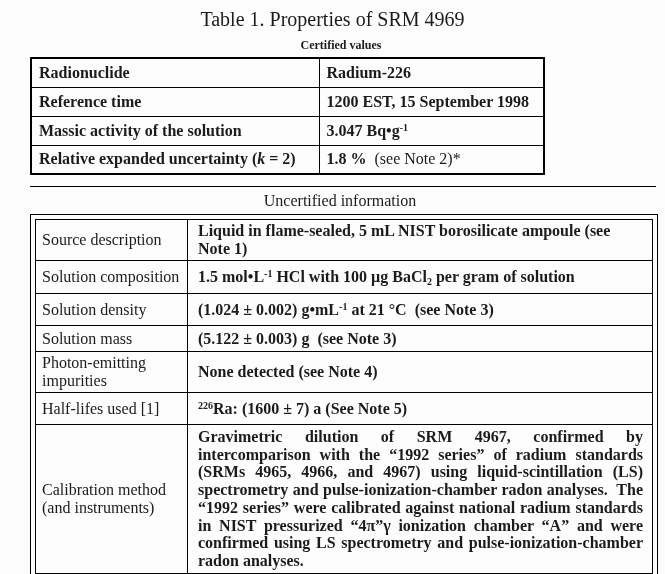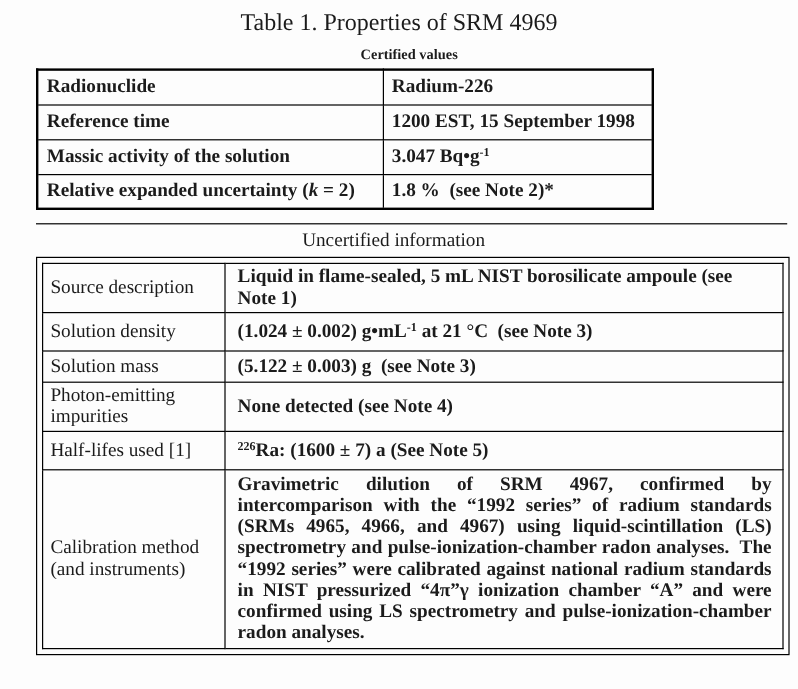--- a/index.html
+++ b/index.html
@@ -15,21 +15,21 @@
 
   .doc-title {
     position: absolute; top: 8px; left: 0; width: 665px;
     text-align: center; font-size: 20px;
   }
   .certified-heading {
     position: absolute; top: 38px; left: 30px; width: 622px;
     text-align: center; font-size: 12px; font-weight: bold;
   }
   .uncertified-heading {
-    position: absolute; top: 192px; left: 14px; width: 628px;
+    position: absolute; top: 192px; left: 26px; width: 628px;
     text-align: center; font-size: 16px;
   }
 
   
   table.certified {
     position: absolute; top: 57px; left: 30px; width: 515px;
     border-collapse: collapse;
     border: 2.5px solid #000;
   }
   table.certified td {
@@ -78,21 +78,21 @@
     text-align: justify;
     vertical-align: top;
     line-height: 17.7px;
     padding: 3px 9px 3px 10px;
   }
 
   sup, sub { font-size: 10px; line-height: 0; }
   sup { vertical-align: 5px; }
   sub { vertical-align: -3px; }
   .seg-i { font-style: italic; }
-  .seg-plain { font-weight: bold; margin-top: 11px; }
+  .seg-plain { font-weight: normal; margin-top: 11px; }
 </style>
 </head>
 <body>
 
 <div class="page">
 
   <div class="doc-title">Table 1. Properties of SRM 4969</div>
 
   <div class="certified-heading">Certified values</div>
 
@@ -120,20 +120,24 @@
 
   <div class="uncertified-heading">Uncertified information</div>
 
   <div class="u-wrap">
     <table class="uncertified">
       <tbody>
         <tr class="r-source">
           <td class="u-label"><span>Source description</span></td>
           <td class="u-value"><span>Liquid in flame-sealed, 5 mL NIST borosilicate ampoule (see Note 1)</span></td>
         </tr>
+        <tr class="r-comp">
+          <td class="u-label"><span>Solution composition</span></td>
+          <td class="u-value"><span>1.5 mol•L</span><sup>-1</sup><span> HCl with 100 µg BaCl</span><sub>2</sub><span> per gram of solution</span></td>
+        </tr>
         <tr class="r-density">
           <td class="u-label"><span>Solution density</span></td>
           <td class="u-value"><span>(1.024 ± 0.002) g•mL</span><sup>-1</sup><span> at 21 °C  (see Note 3)</span></td>
         </tr>
         <tr class="r-mass">
           <td class="u-label"><span>Solution mass</span></td>
           <td class="u-value"><span>(5.122 ± 0.003) g  (see Note 3)</span></td>
         </tr>
         <tr class="r-photon">
           <td class="u-label"><span>Photon-emitting impurities</span></td>

